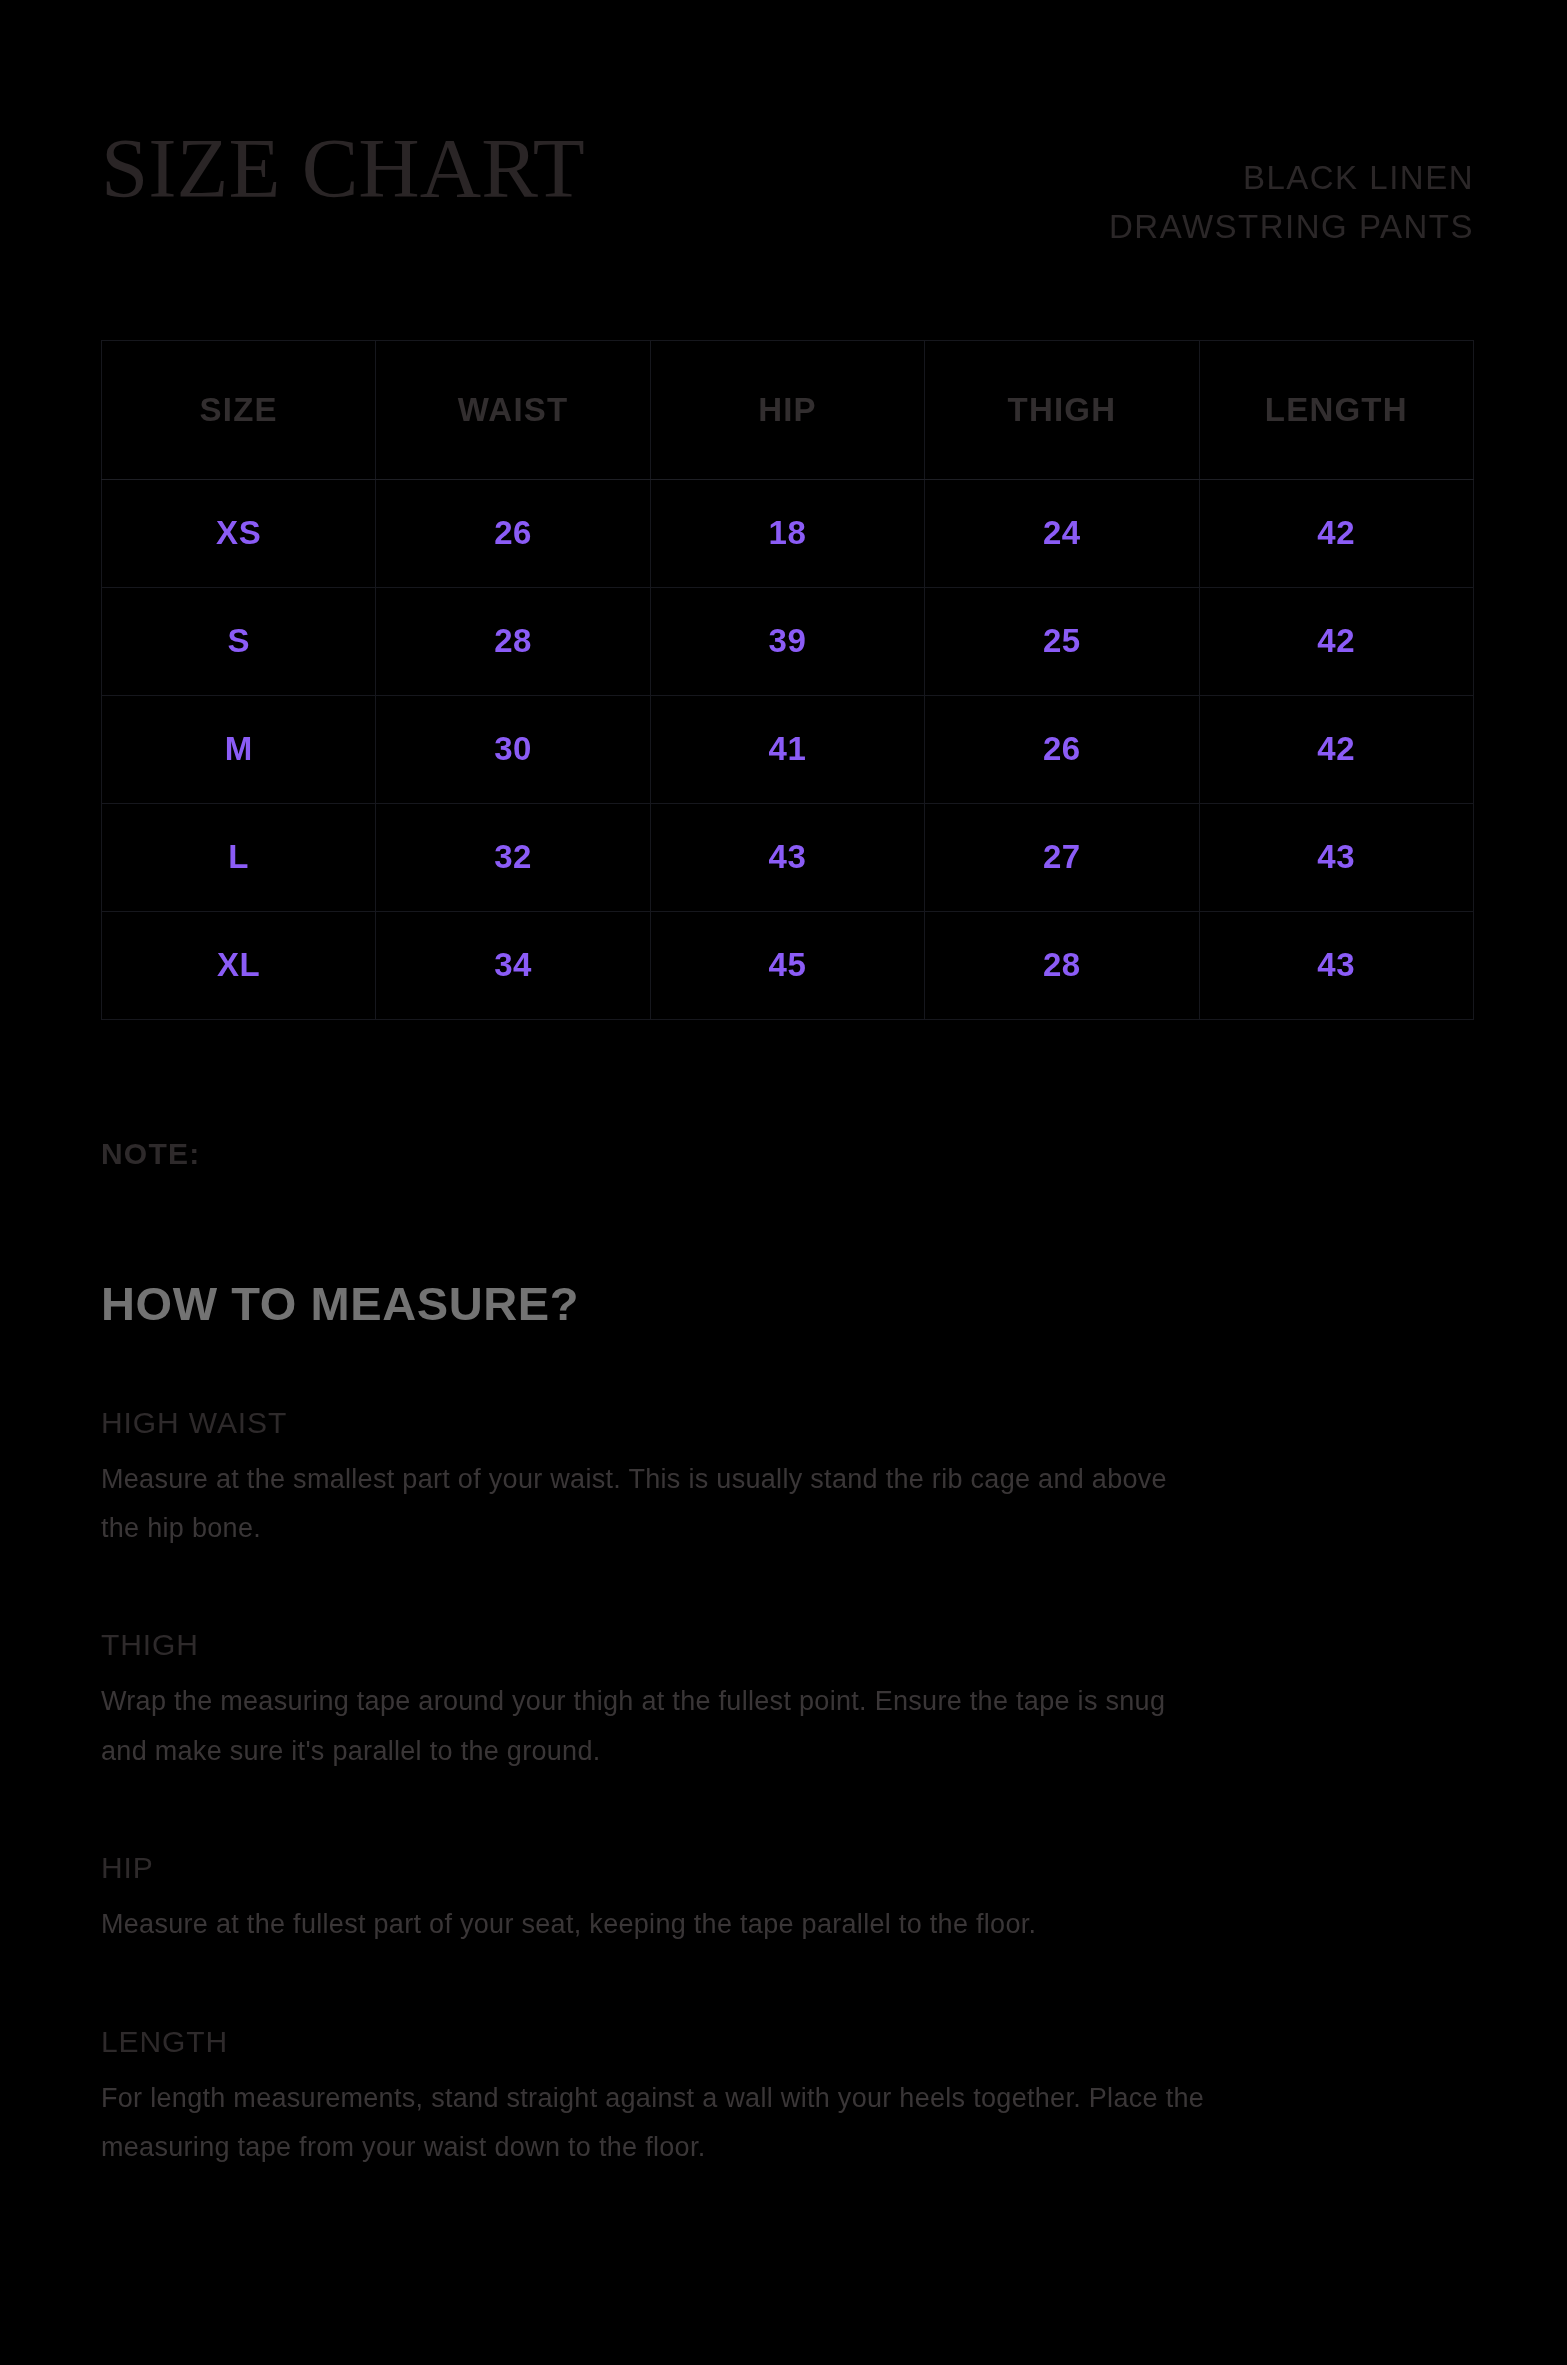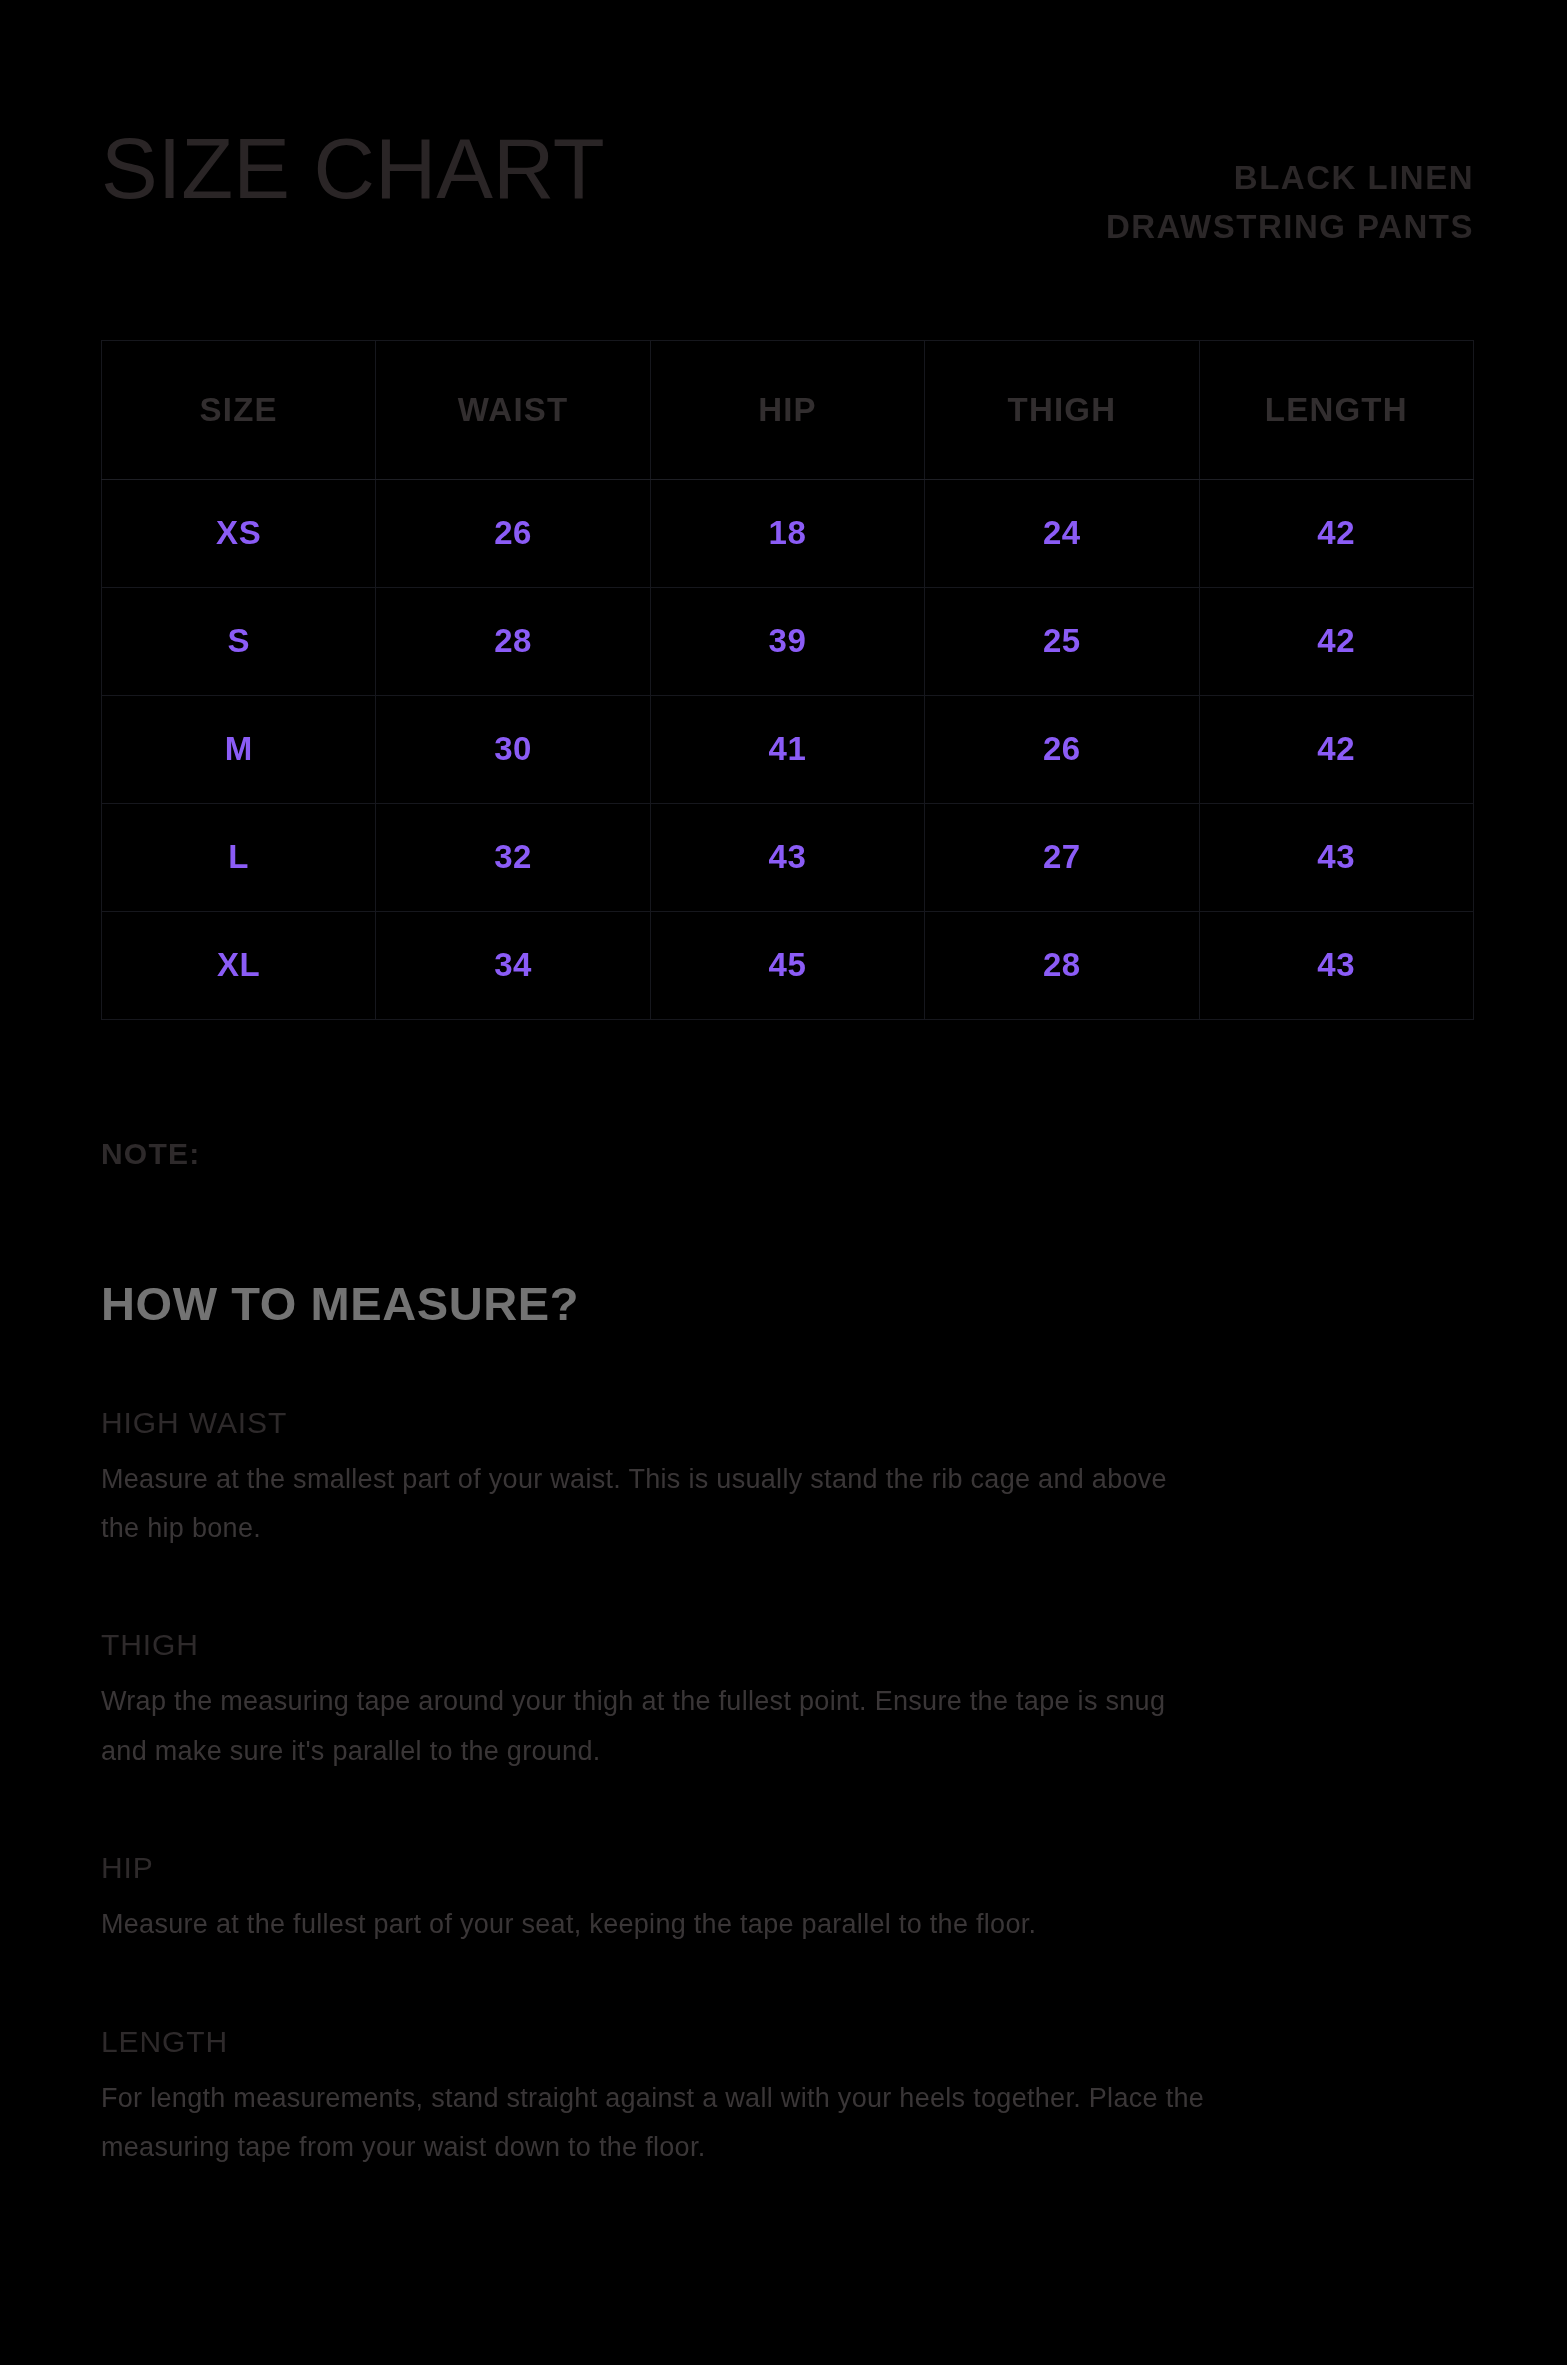--- a/index.html
+++ b/index.html
@@ -24,26 +24,27 @@
     align-items: flex-start;
     padding-top: 124px;
   }
   .page-title {
     font-size: 85px;
     font-weight: 400;
     line-height: 1.05;
     letter-spacing: 0px;
     color: #2a2526;
     white-space: nowrap;
+    font-family: Liberation Serif, serif;
   }
   .product-name {
     margin-top: 30px;
     text-align: right;
     font-size: 33px;
-    font-weight: 700;
+    font-weight: 400;
     line-height: 1.48;
     letter-spacing: 1.5px;
     color: #2b2728;
     margin-left: 20px;
   }
   
   .size-table {
     width: 100%;
     margin-top: 88px;
     border-collapse: collapse;

